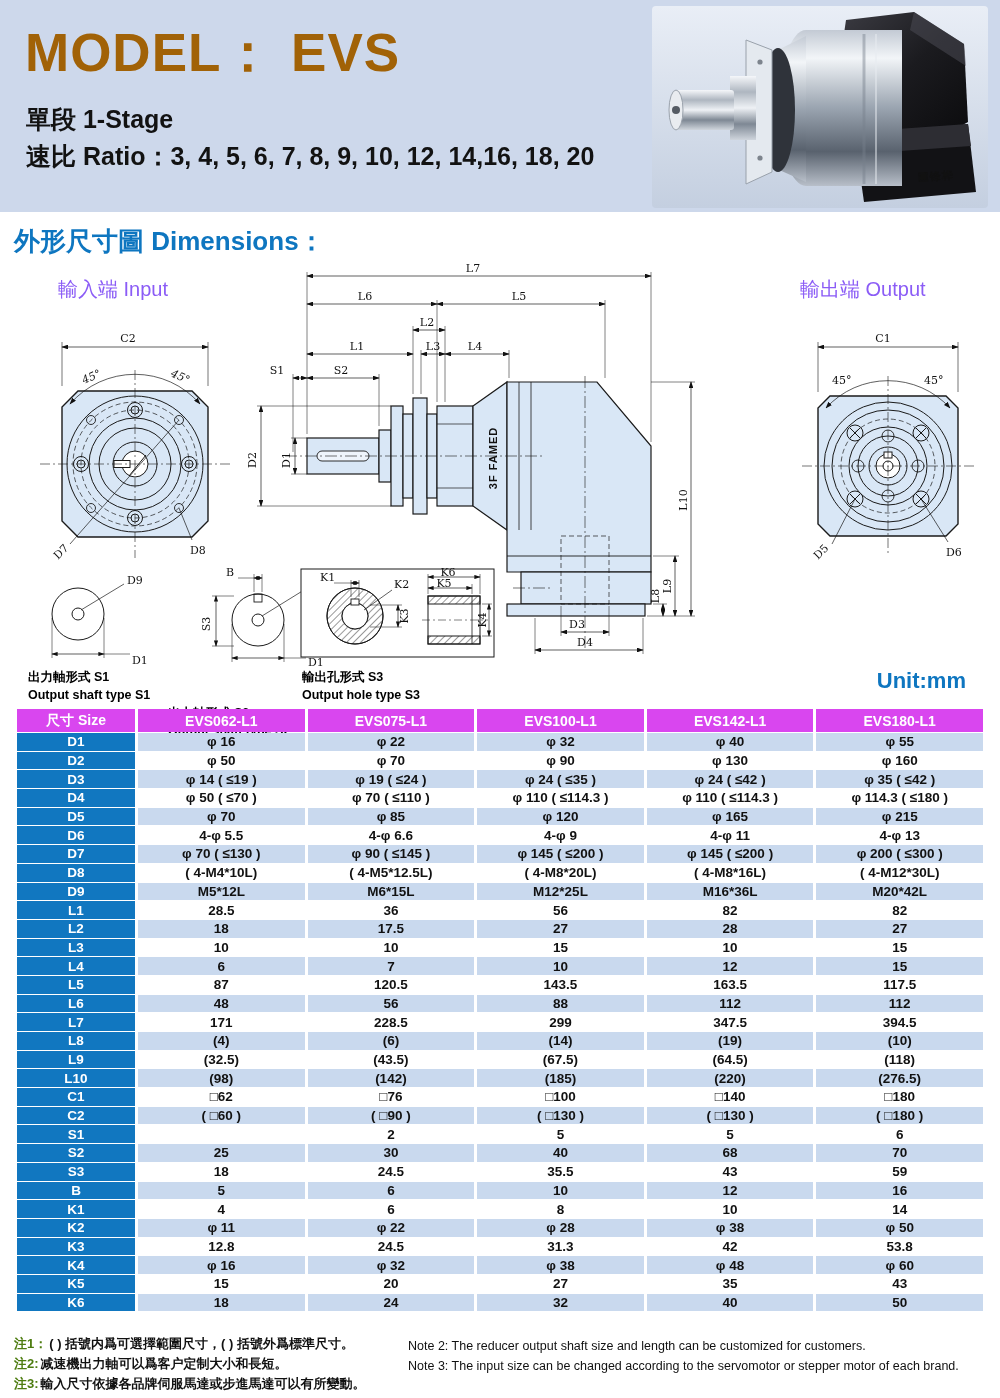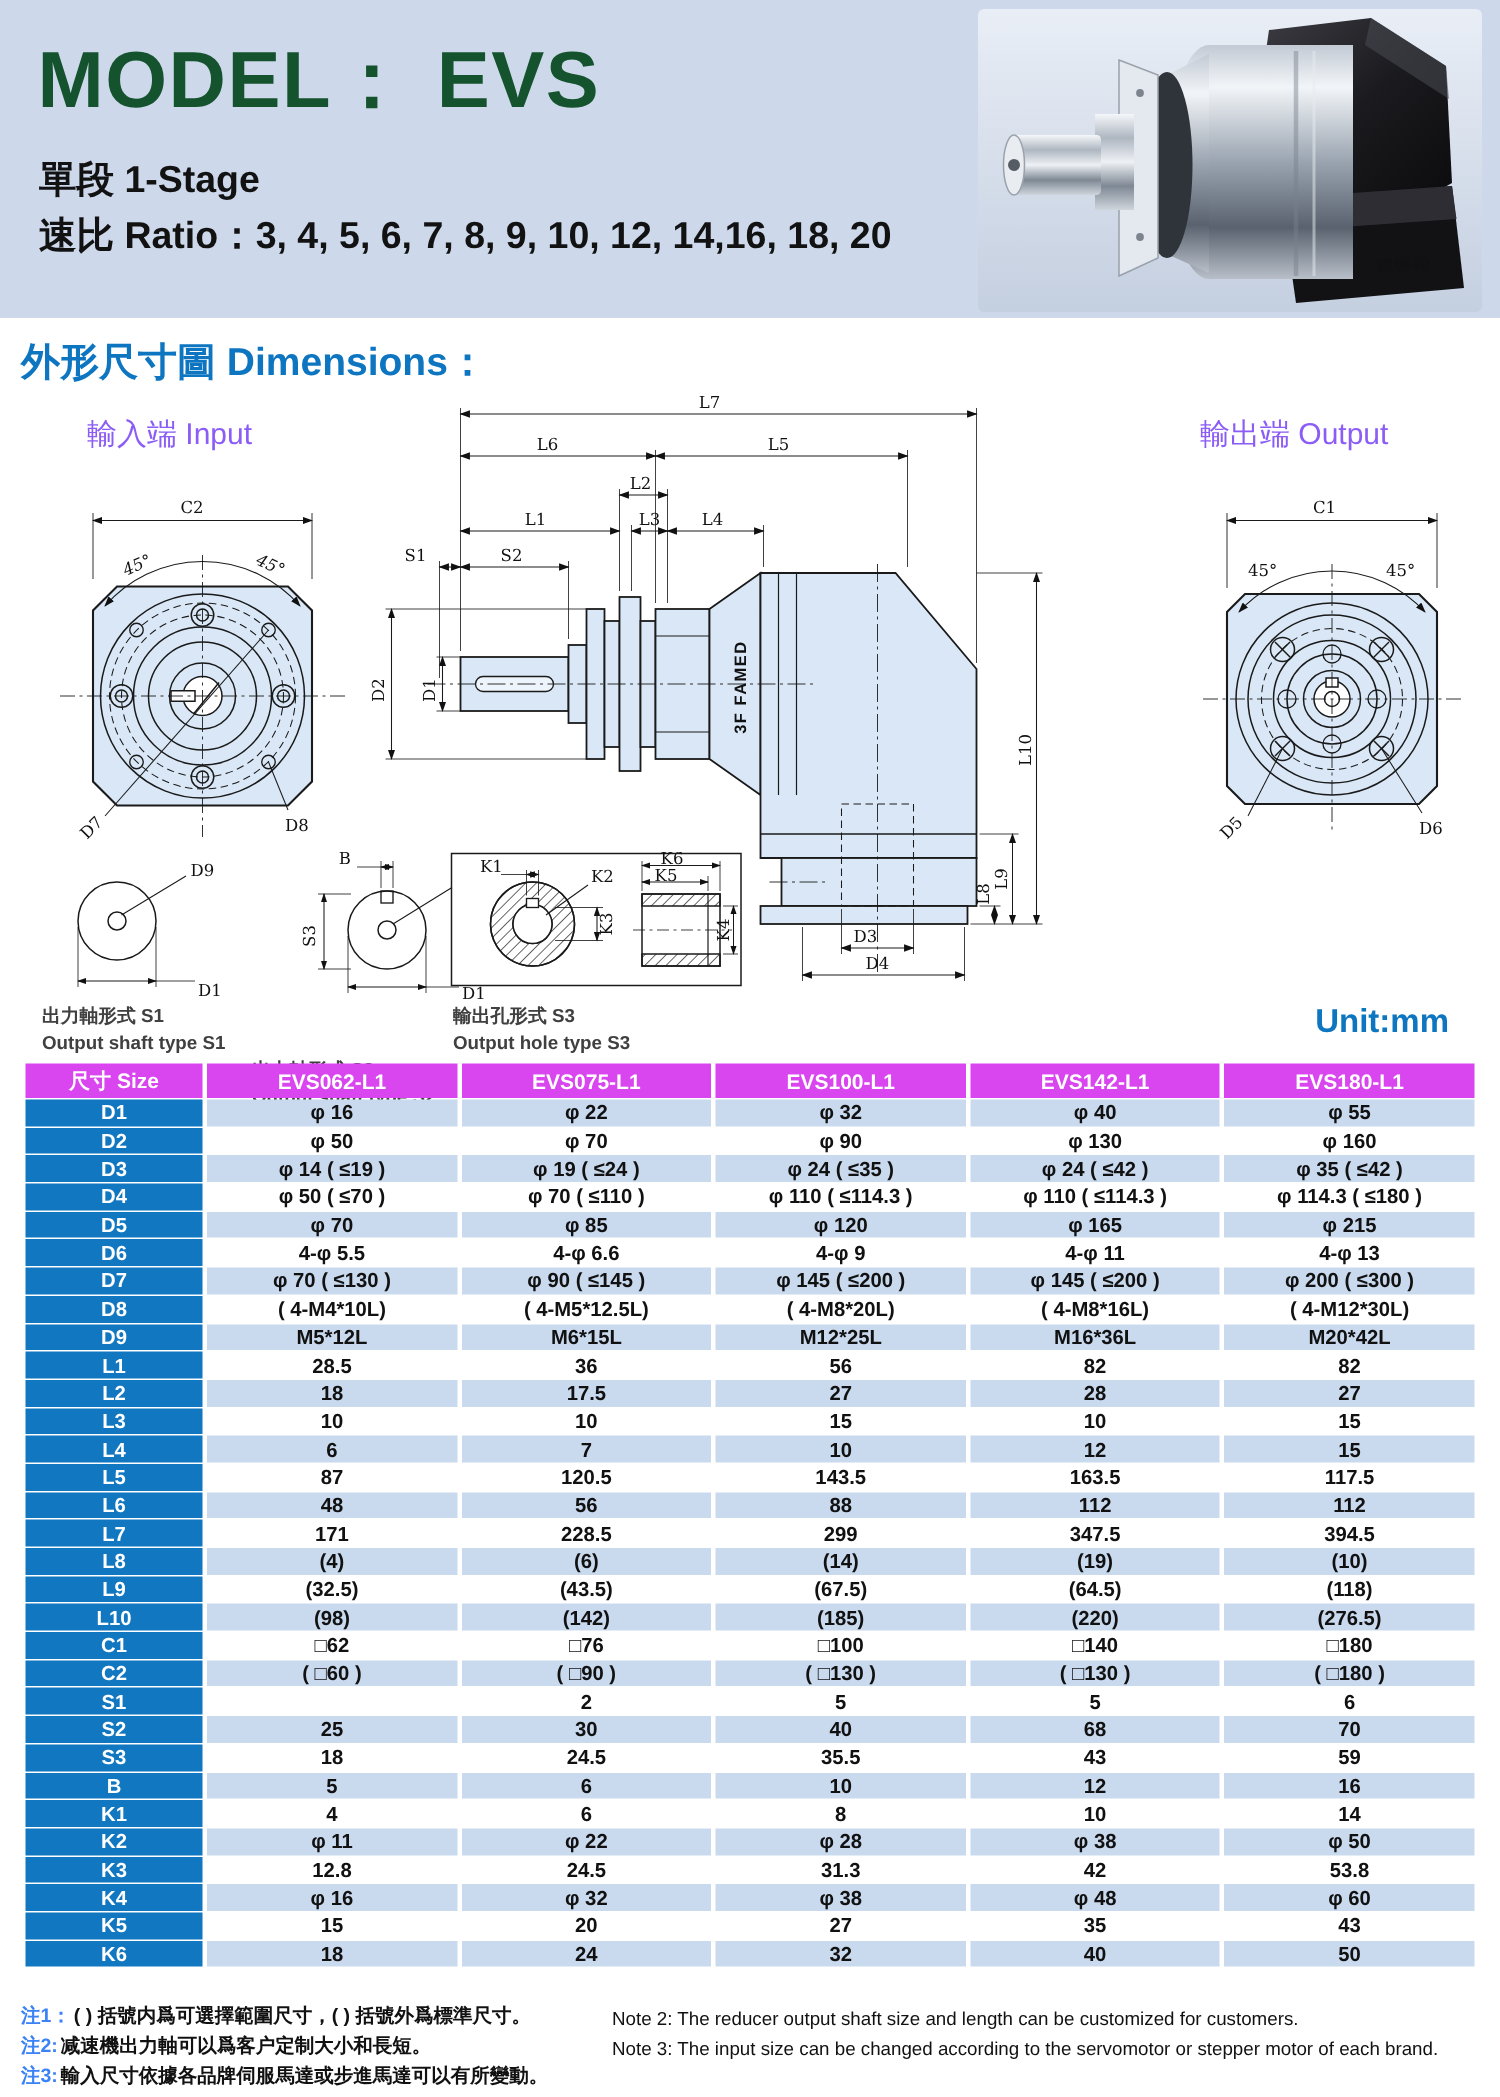--- a/index.html
+++ b/index.html
@@ -3,54 +3,54 @@
 <meta charset="utf-8">
 <style>
   html,body{margin:0;padding:0;}
   body{width:1000px;height:1398px;position:relative;background:#ffffff;
        font-family:"Liberation Sans", sans-serif;-webkit-font-smoothing:antialiased;}
   .page{position:absolute;left:0;top:0;width:1000px;height:1398px;overflow:hidden;}
 
   
   .band{position:absolute;left:0;top:0;width:1000px;height:212px;background:#cdd8eb;}
   .model-title{position:absolute;left:25px;top:18px;font-size:53px;font-weight:bold;
-               color:#14532d;letter-spacing:1px;}
+               color:#a16207;letter-spacing:1px;}
   .stage-line{position:absolute;left:26px;top:103px;font-size:25px;font-weight:bold;color:#121212;}
   .ratio-line{position:absolute;left:26px;top:140px;font-size:25px;font-weight:bold;color:#121212;}
   .photo-wrap{position:absolute;left:648px;top:4px;width:344px;height:206px;}
 
   
   .dim-title{position:absolute;left:14px;top:224px;font-size:26px;font-weight:bold;color:#0e76c0;}
   .io-title{position:absolute;font-size:20px;font-weight:normal;color:#8b5cf6;}
   .io-title.in{left:58px;top:276px;}
   .io-title.out{left:800px;top:276px;}
   .unit-label{position:absolute;right:34px;top:668px;font-size:22px;font-weight:bold;color:#0e76c0;}
 
   
   svg text{font-family:"DejaVu Serif", serif;font-size:11px;fill:#111;}
   svg .cap{font-family:"Liberation Sans", sans-serif;}
   .draw{position:absolute;}
-  .small-cap{position:absolute;font-size:12.5px;font-weight:bold;color:#404040;line-height:1.45;}
+  .small-cap{position:absolute;font-size:12.5px;font-weight:bold;color:#000000;line-height:1.45;}
 
   
   table.dims{position:absolute;left:14px;top:708px;width:972px;border-collapse:separate;
              border-spacing:3px 1.5px;table-layout:fixed;}
   table.dims th,table.dims td{padding:0;text-align:center;vertical-align:middle;overflow:hidden;white-space:nowrap;}
   table.dims thead th{background:#d946ef;color:#fff;font-size:14px;font-weight:bold;height:23px;}
   table.dims tbody th{background:#1177c0;color:#fff;font-size:13.5px;font-weight:bold;height:17.7px;}
   table.dims tbody td{font-size:13.5px;font-weight:bold;color:#111;height:17.7px;}
   table.dims tbody tr:nth-child(odd) td{background:#c9d9ee;}
   table.dims tbody tr:nth-child(even) td{background:#ffffff;}
 
   
   .notes-zh{position:absolute;left:14px;top:1334px;width:392px;}
   .notes-en{position:absolute;left:408px;top:1336px;width:585px;}
   .note-line{font-size:13px;font-weight:bold;color:#111;height:20px;line-height:20px;white-space:nowrap;}
   .notes-en .note-line{font-size:12.5px;font-weight:normal;}
-  .note-tag{color:#3b82f6;font-weight:bold;margin-right:2px;}
+  .note-tag{color:#4d7c0f;font-weight:bold;margin-right:2px;}
 </style>
 </head>
 <body>
 
 <div class="page">
 
   <div class="band"></div>
   <div class="model-title">MODEL： EVS</div>
   <div class="stage-line">單段 1-Stage</div>
   <div class="ratio-line">速比 Ratio：3, 4, 5, 6, 7, 8, 9, 10, 12, 14,16, 18, 20</div>

